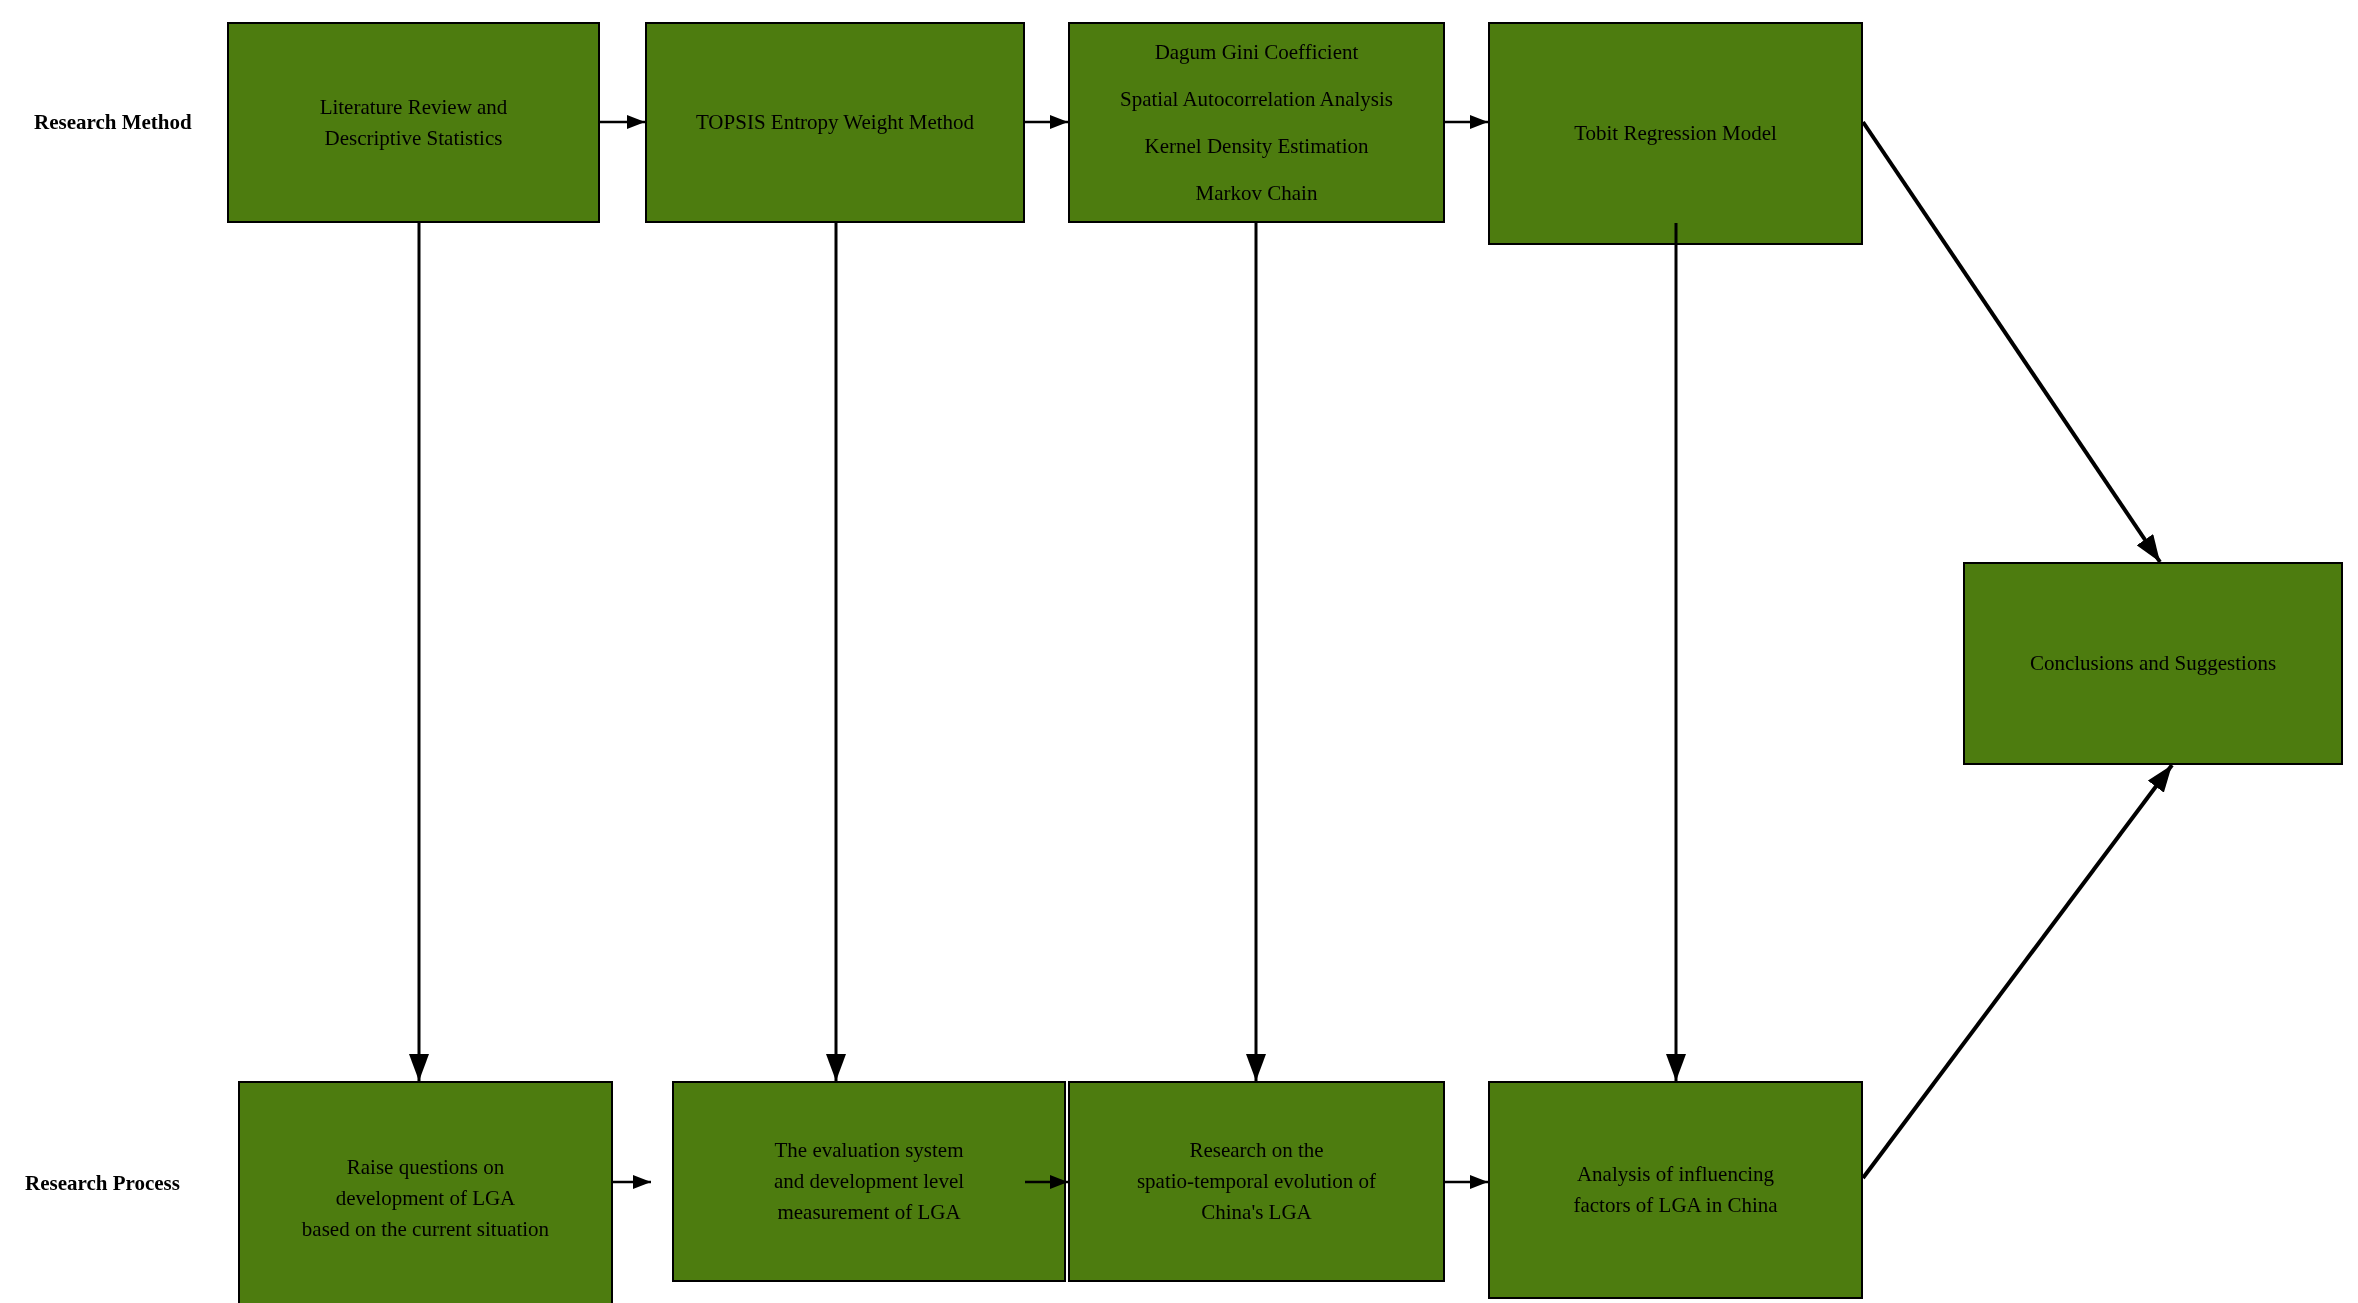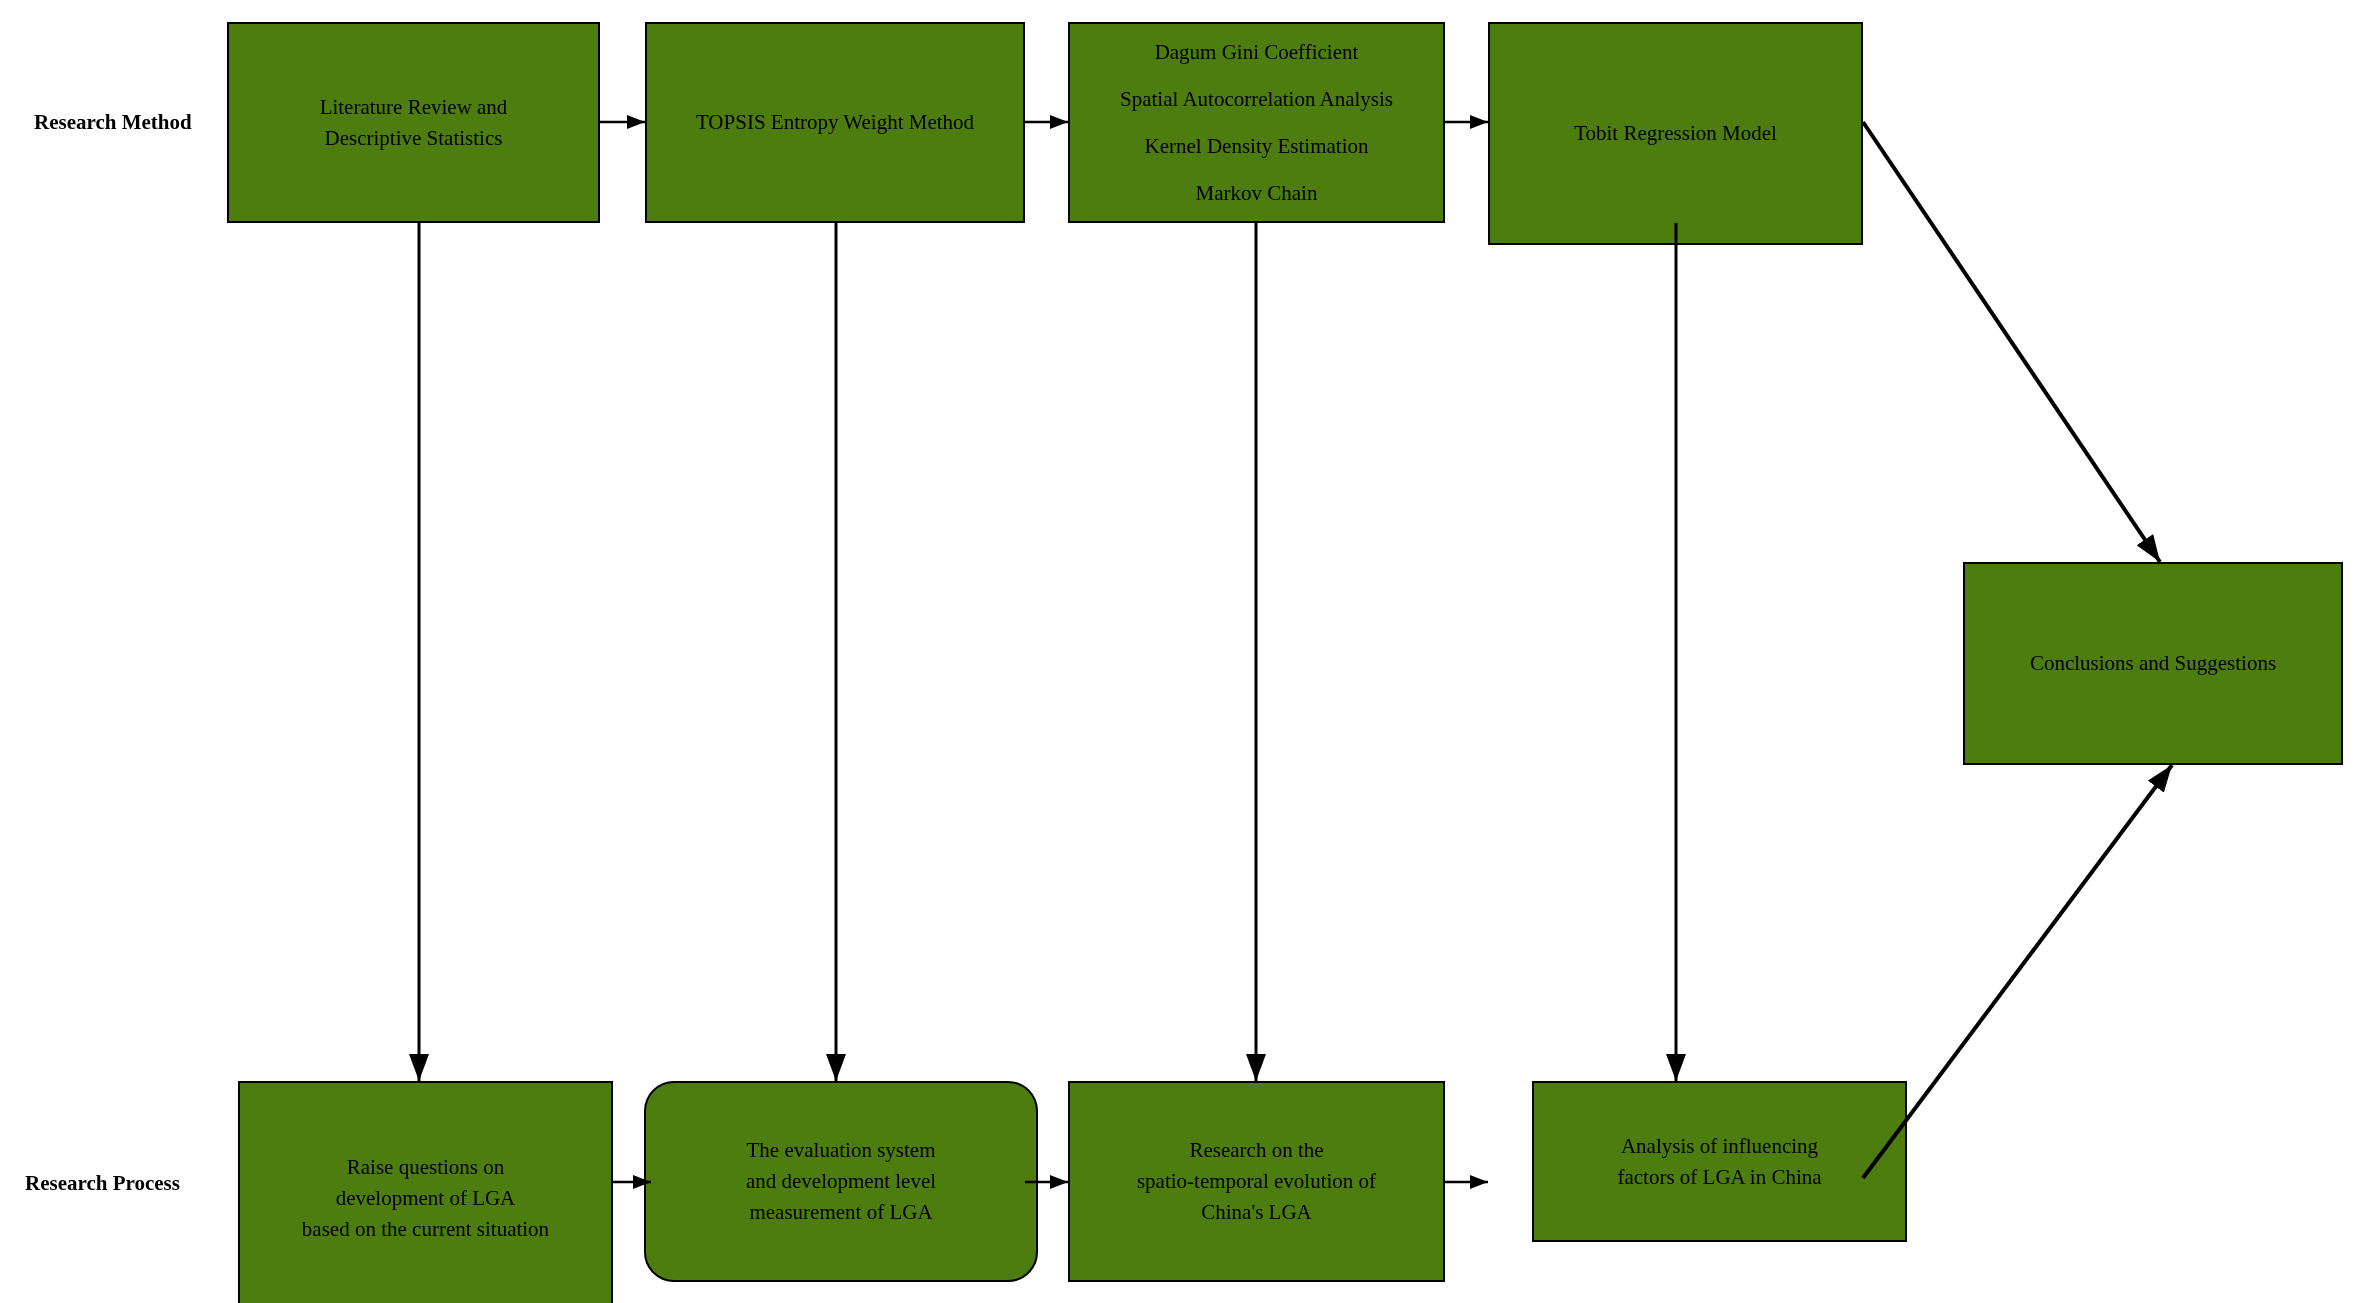--- a/index.html
+++ b/index.html
@@ -81,37 +81,37 @@
   </div>
 
   <div class="box align-left" style="left:238px;top:1081px;width:375px;height:235px;">
     <div class="txt">
       <span class="line">Raise questions on</span>
       <span class="line">development of LGA</span>
       <span class="line">based on the current situation</span>
     </div>
   </div>
 
-  <div class="box align-left" style="left:644px;top:1081px;width:394px;height:201px;border-radius:30px;">
+  <div class="box align-left" style="left:672px;top:1081px;width:394px;height:201px;">
     <div class="txt">
       <span class="line">The evaluation system</span>
       <span class="line">and development level</span>
       <span class="line">measurement of LGA</span>
     </div>
   </div>
 
   <div class="box align-left" style="left:1068px;top:1081px;width:377px;height:201px;">
     <div class="txt">
       <span class="line">Research on the</span>
       <span class="line">spatio-temporal evolution of</span>
       <span class="line">China's LGA</span>
     </div>
   </div>
 
-  <div class="box align-left" style="left:1488px;top:1081px;width:375px;height:161px;margin-left:44px;">
+  <div class="box align-left" style="left:1488px;top:1081px;width:375px;height:218px;">
     <div class="txt">
       <span class="line">Analysis of influencing</span>
       <span class="line">factors of LGA in China</span>
     </div>
   </div>
 
   <div class="box align-center" style="left:1963px;top:562px;width:380px;height:203px;">
     <div class="txt">
       <span class="line">Conclusions and Suggestions</span>
     </div>

